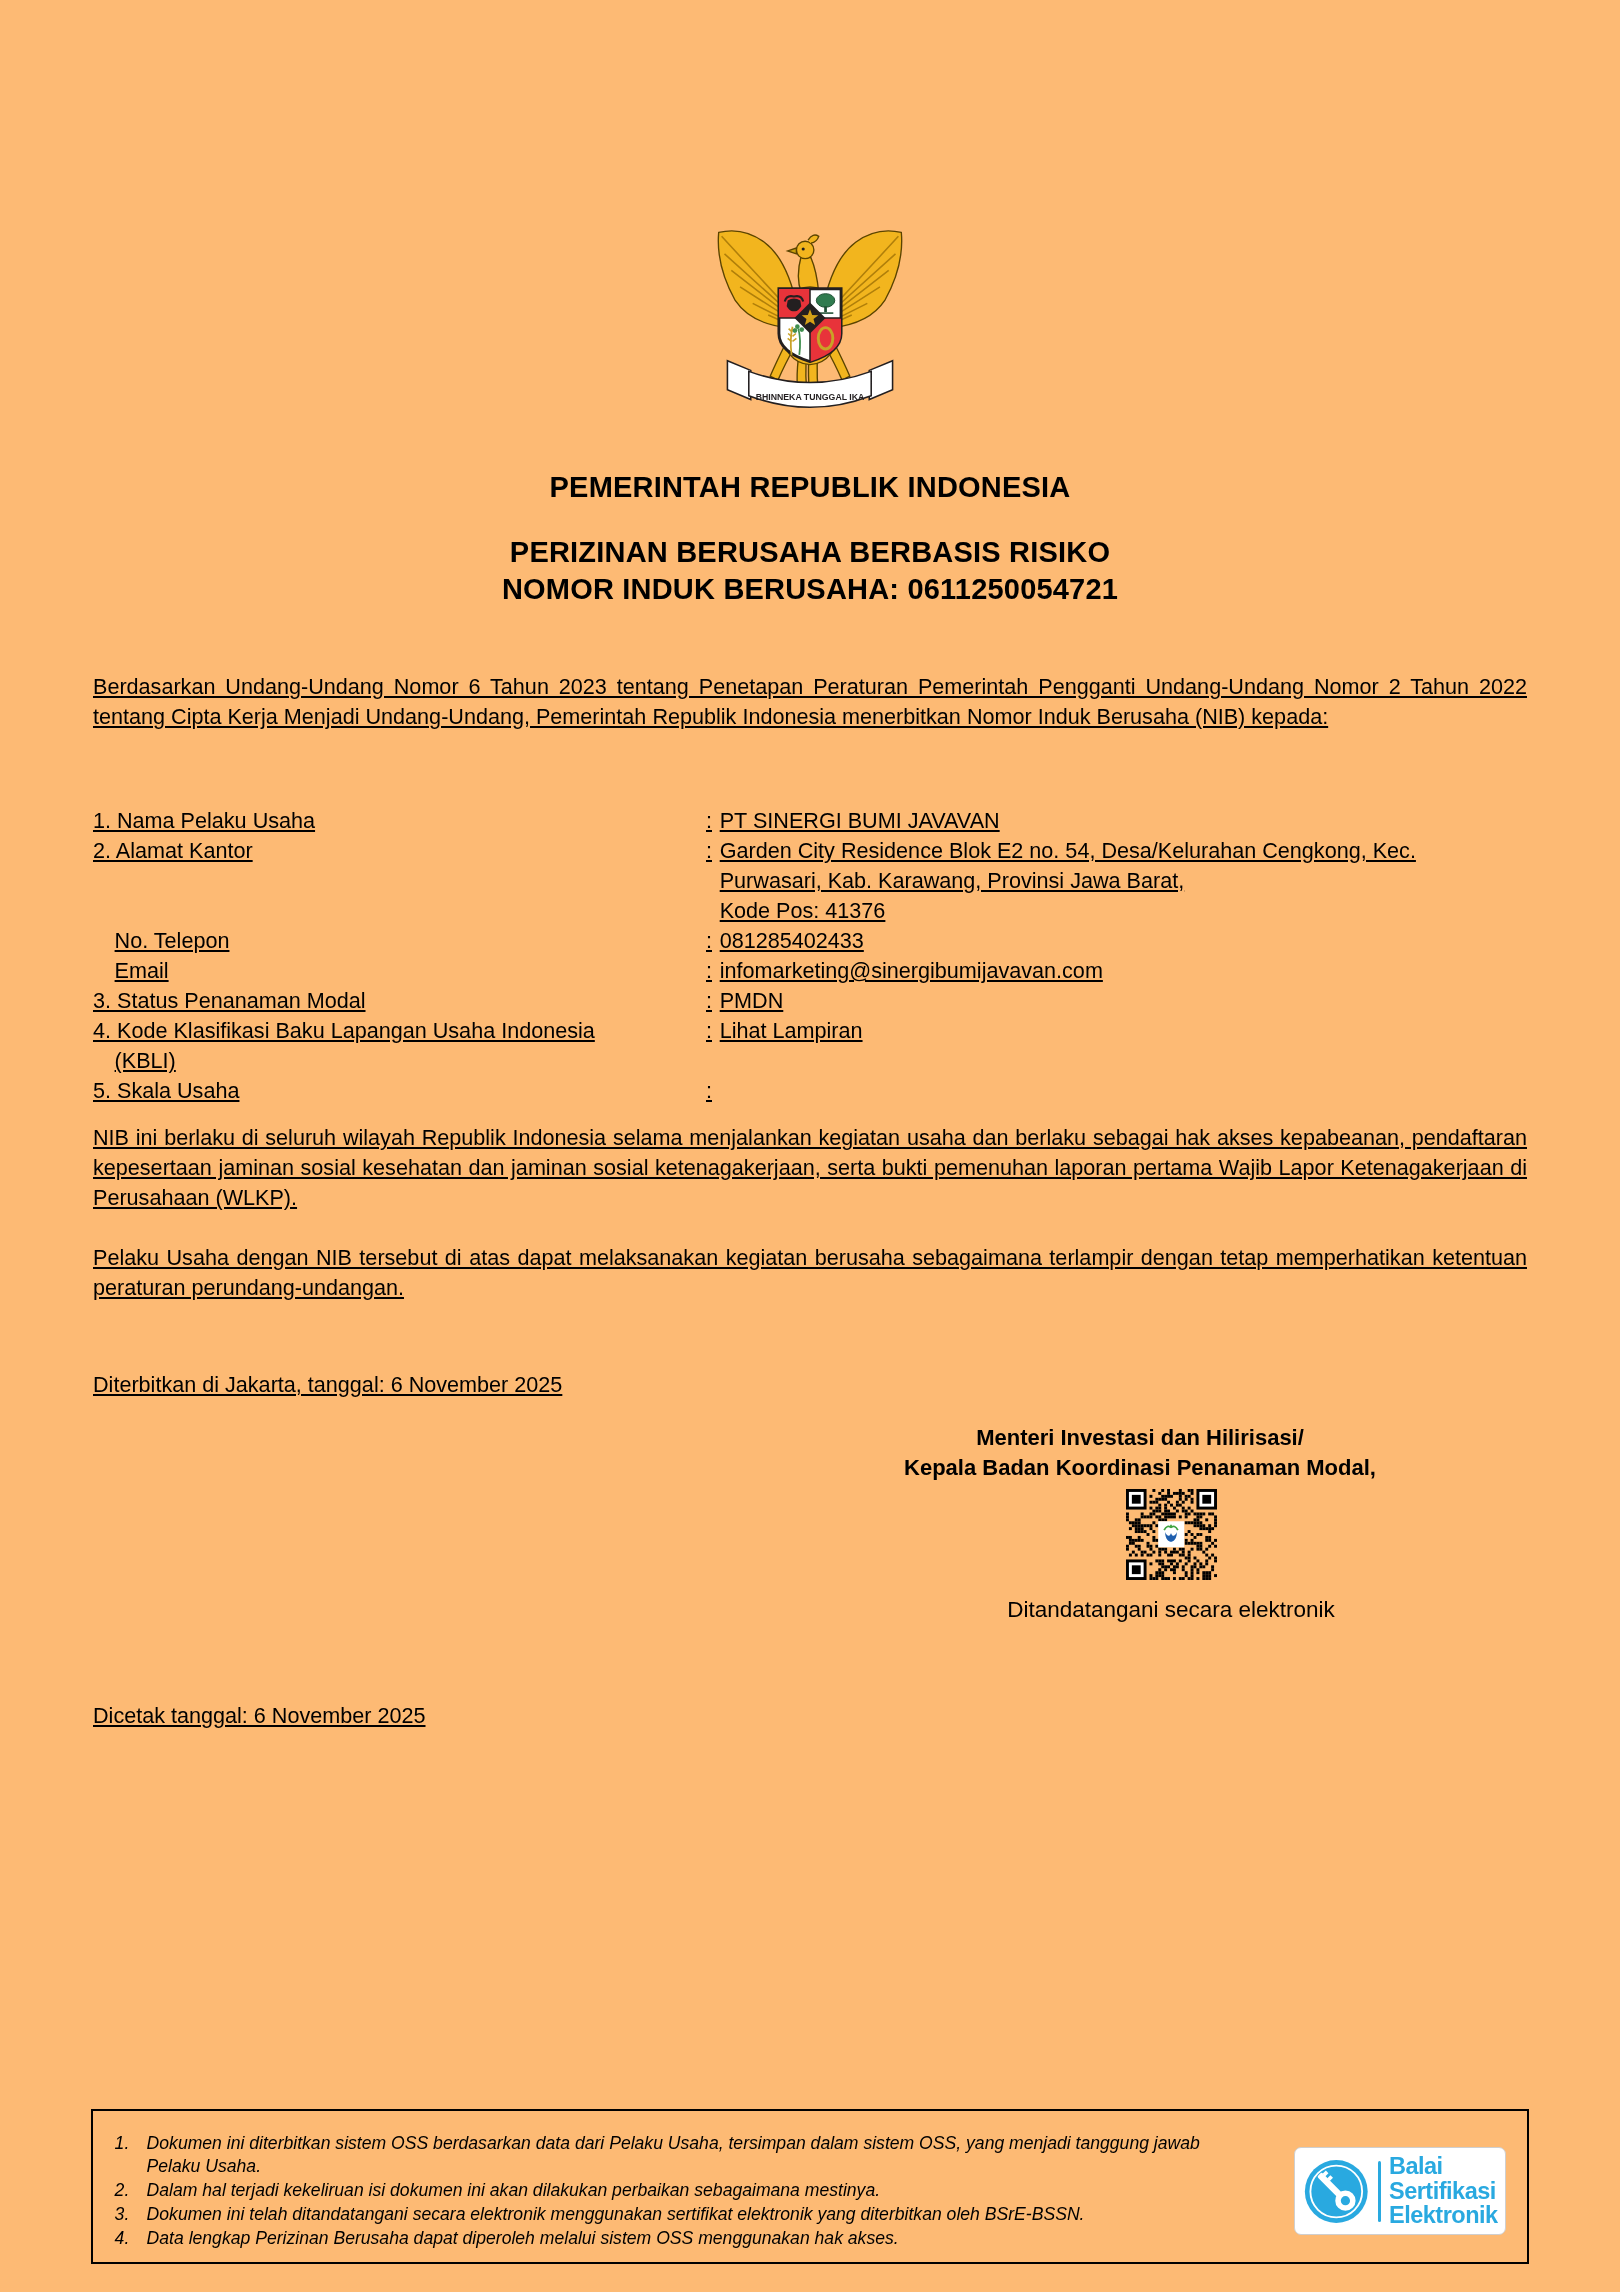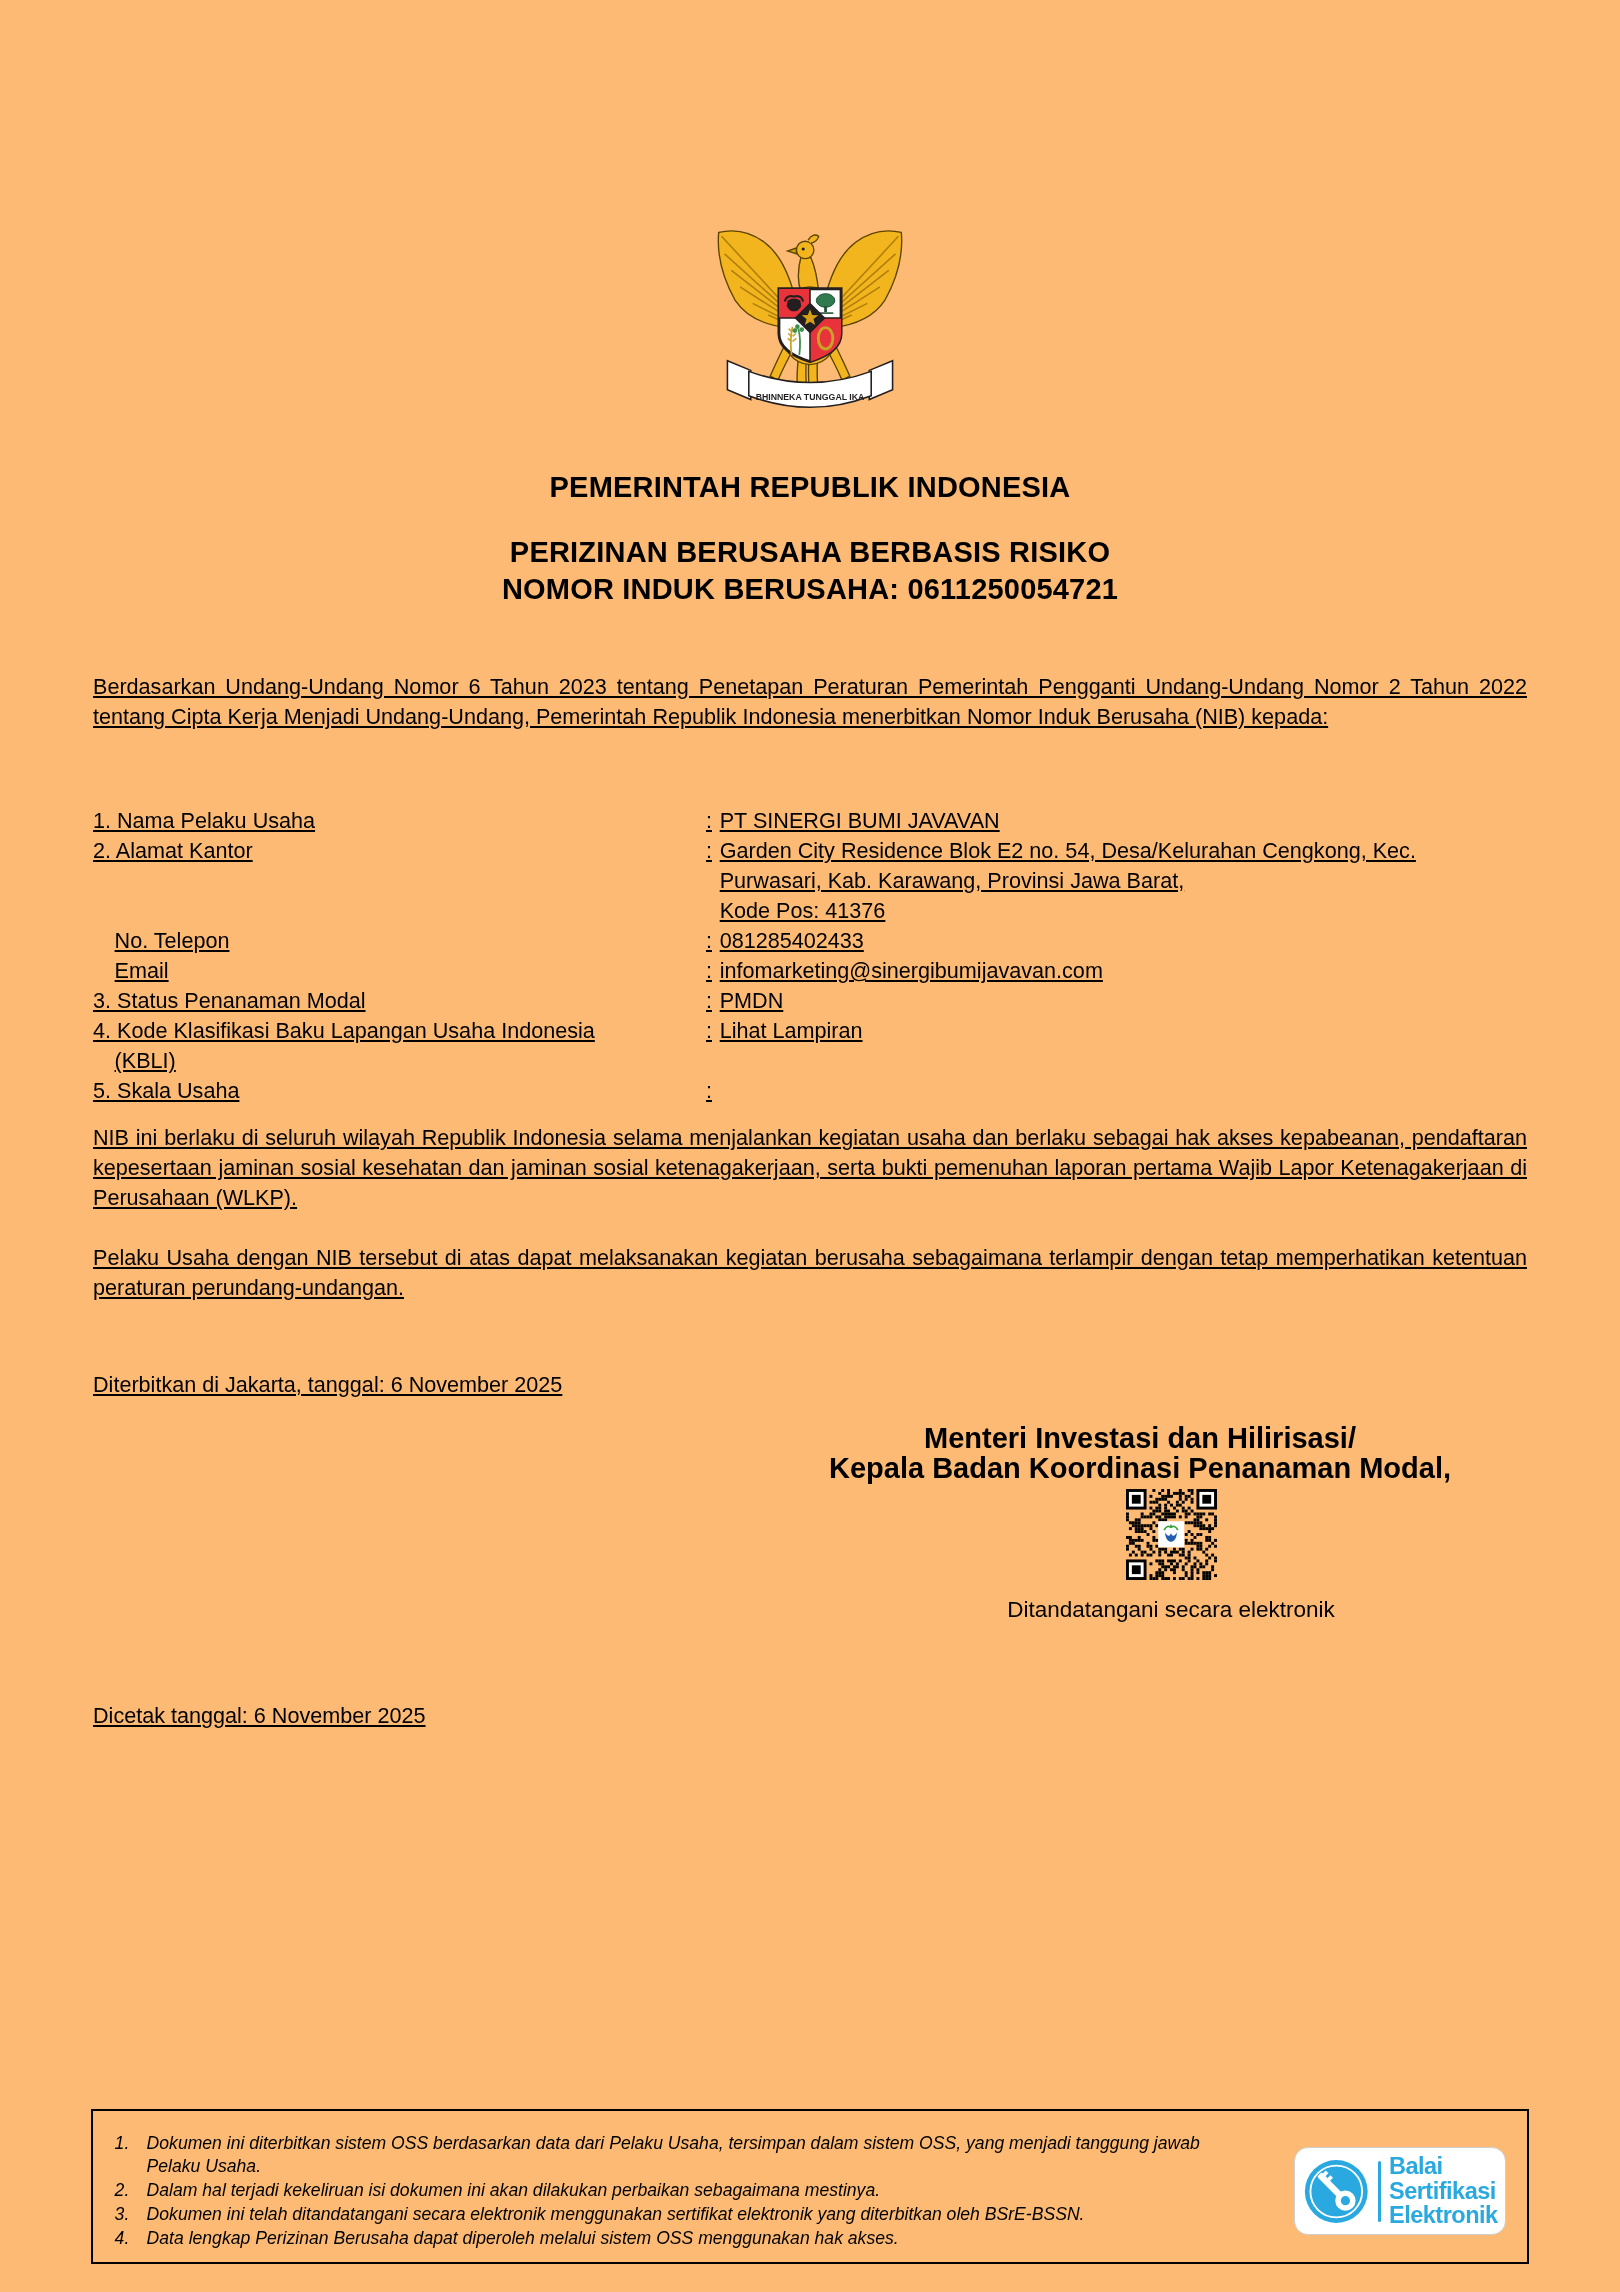--- a/index.html
+++ b/index.html
@@ -29,34 +29,34 @@
   .p2{top:1243px;}
   .issued{top:1370px;}
   .printed{top:1701px;}
   
   .drow{display:grid;grid-template-columns:613px 13.7px 1fr;}
   .dlabel{white-space:nowrap;}
   .dindent{padding-left:21.6px;}
   .dvalue{padding-left:0;}
   
   .signature{position:absolute;top:1423px;right:93px;width:774px;text-align:center;}
-  .sig-line{font-size:29px;font-weight:bold;line-height:30px;}
+  .sig-line{font-size:22px;font-weight:bold;line-height:30px;}
   .sig-qr{position:relative;left:31px;width:91px;height:91px;margin:5.9px auto 0 auto;}
   .qr-logo{position:absolute;left:50%;top:50%;transform:translate(-50%,-50%);width:25.5px;height:25.5px;background:#fff;display:flex;align-items:center;justify-content:center;}
   .sig-note{position:relative;left:31px;font-size:22.5px;margin-top:16.7px;}
   
   .footer-box{
     position:absolute;left:91px;top:2109px;width:1438px;height:155px;
     border:2.9px solid #000;box-sizing:border-box;
     padding:20.6px 284px 0 21.6px;
   }
   .fitem{display:grid;grid-template-columns:32px 1fr;font-style:italic;font-size:17.6px;line-height:23px;margin-bottom:1px;}
   .bse-card{
     position:absolute;right:20.6px;top:36px;width:212px;height:88px;
-    background:#fff;border:1px solid #cfcfcf;border-radius:14px;
+    background:#fff;border:1px solid #cfcfcf;border-radius:7px;
     display:flex;align-items:center;gap:7.8px;padding:0 7.8px;box-sizing:border-box;
   }
   .bse-sep{width:3.9px;height:61px;background:#29A9E0;border-radius:2px;}
   .bse-text{font-weight:bold;font-size:23.5px;line-height:24.5px;color:#29A9E0;letter-spacing:-0.5px;}
 </style>
 </head>
 <body>
 
 <div class="page">
 

